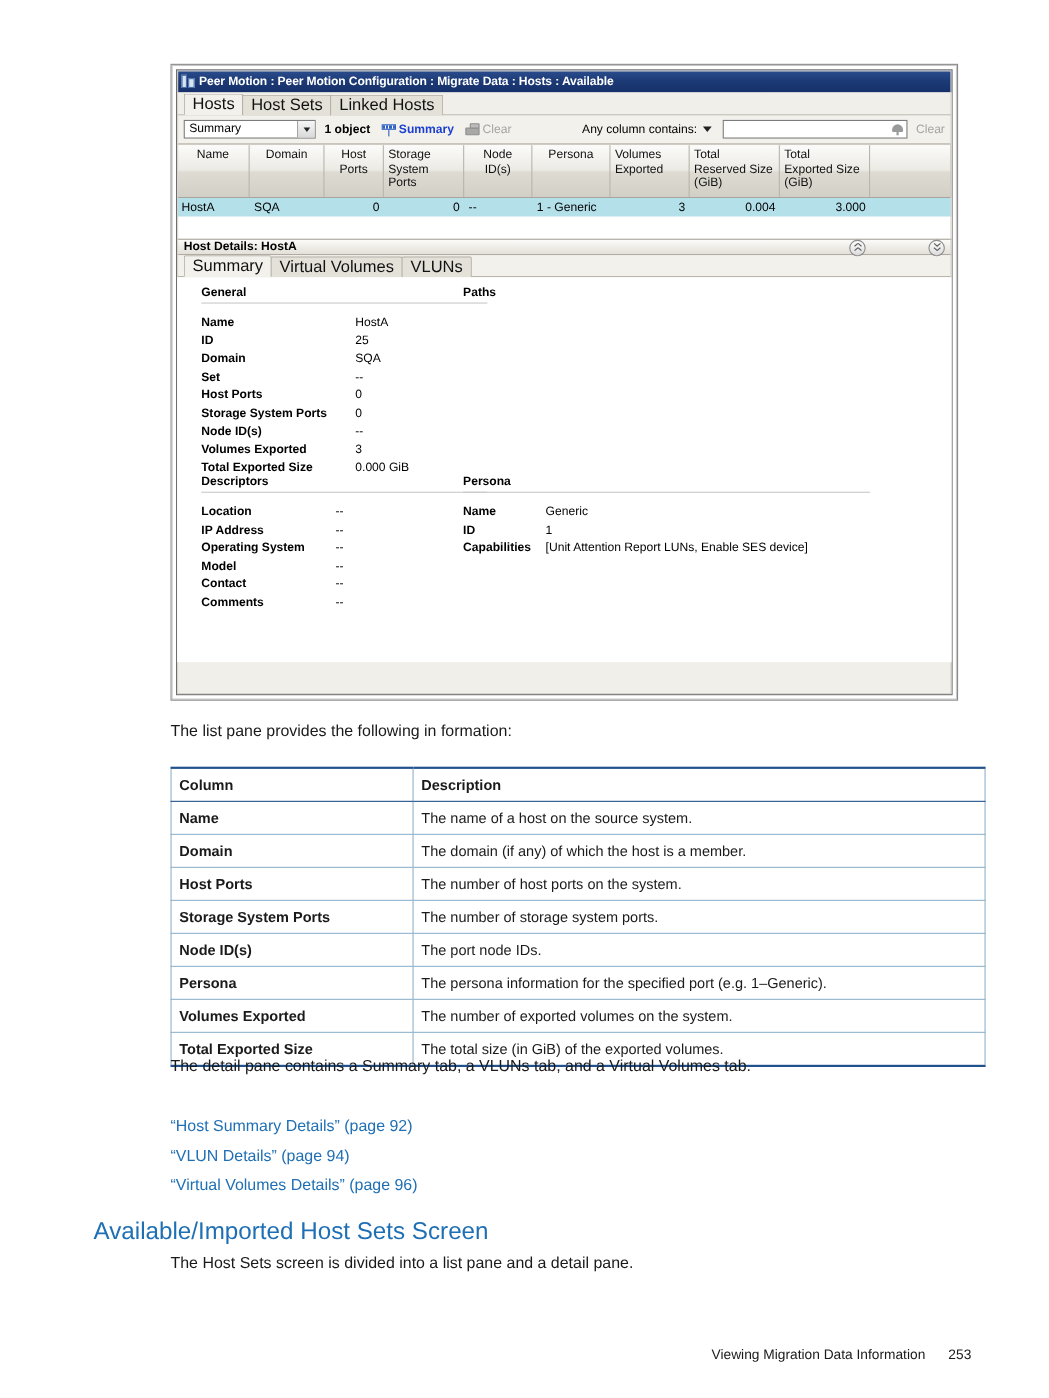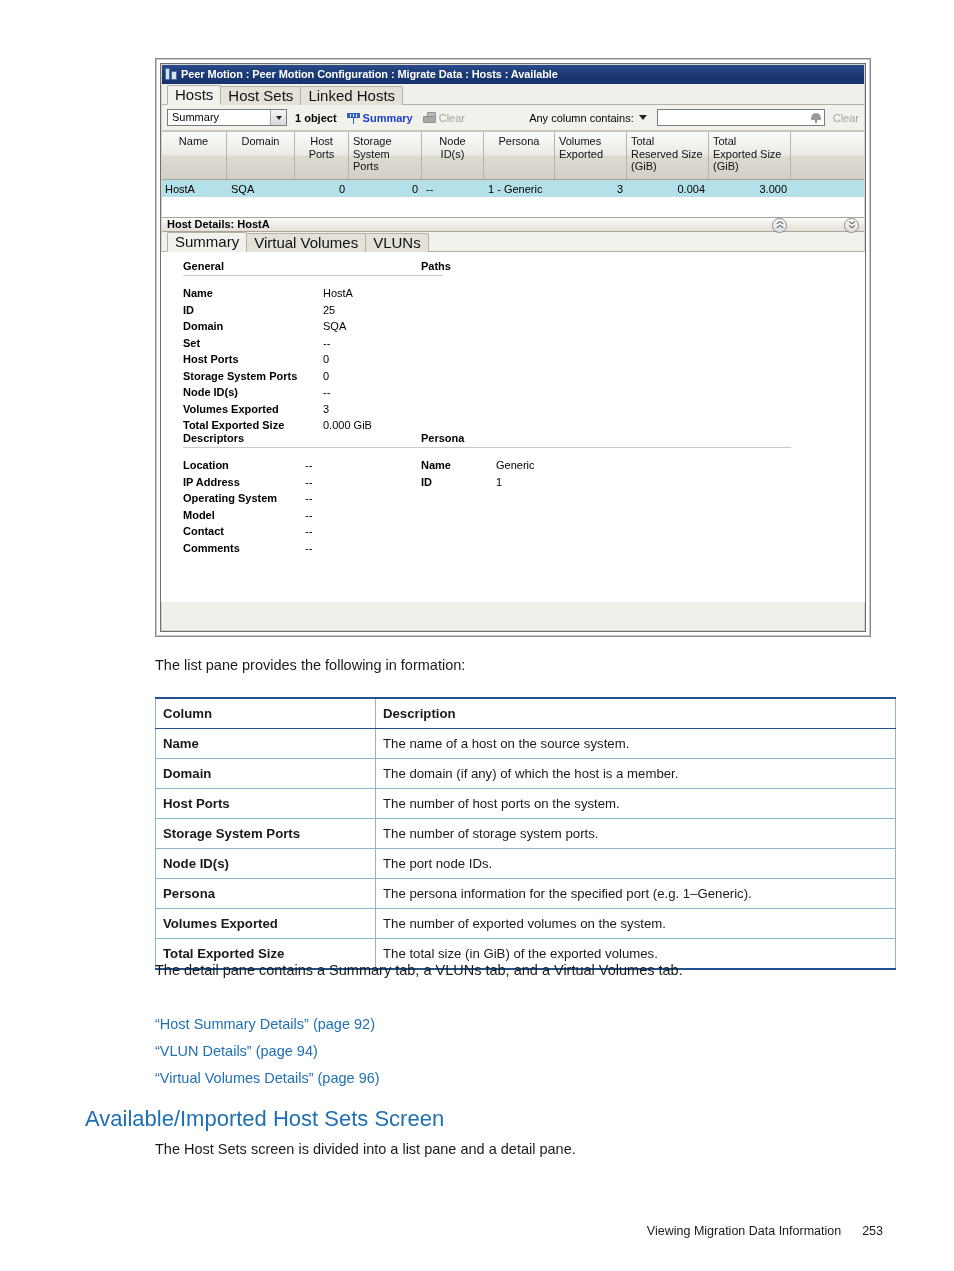--- a/index.html
+++ b/index.html
@@ -577,20 +577,24 @@
         <div class="sec-rule"></div>
         <div style="padding-top:9px;">
           <div class="kv">
               <span class="k" style="width:75px">Name</span>
               <span class="v">Generic</span>
             </div>
           <div class="kv">
               <span class="k" style="width:75px">ID</span>
               <span class="v">1</span>
             </div>
+          <div class="kv">
+              <span class="k" style="width:75px">Capabilities</span>
+              <span class="v">[Unit Attention Report LUNs, Enable SES device]</span>
+            </div>
         </div>
       </div>
 
     </div>
   </div>
 </div>
 
 <div class="doc-p" style="left:155px; top:657px;">The list pane provides the following in formation:</div>
 
 <table class="doc-table">

